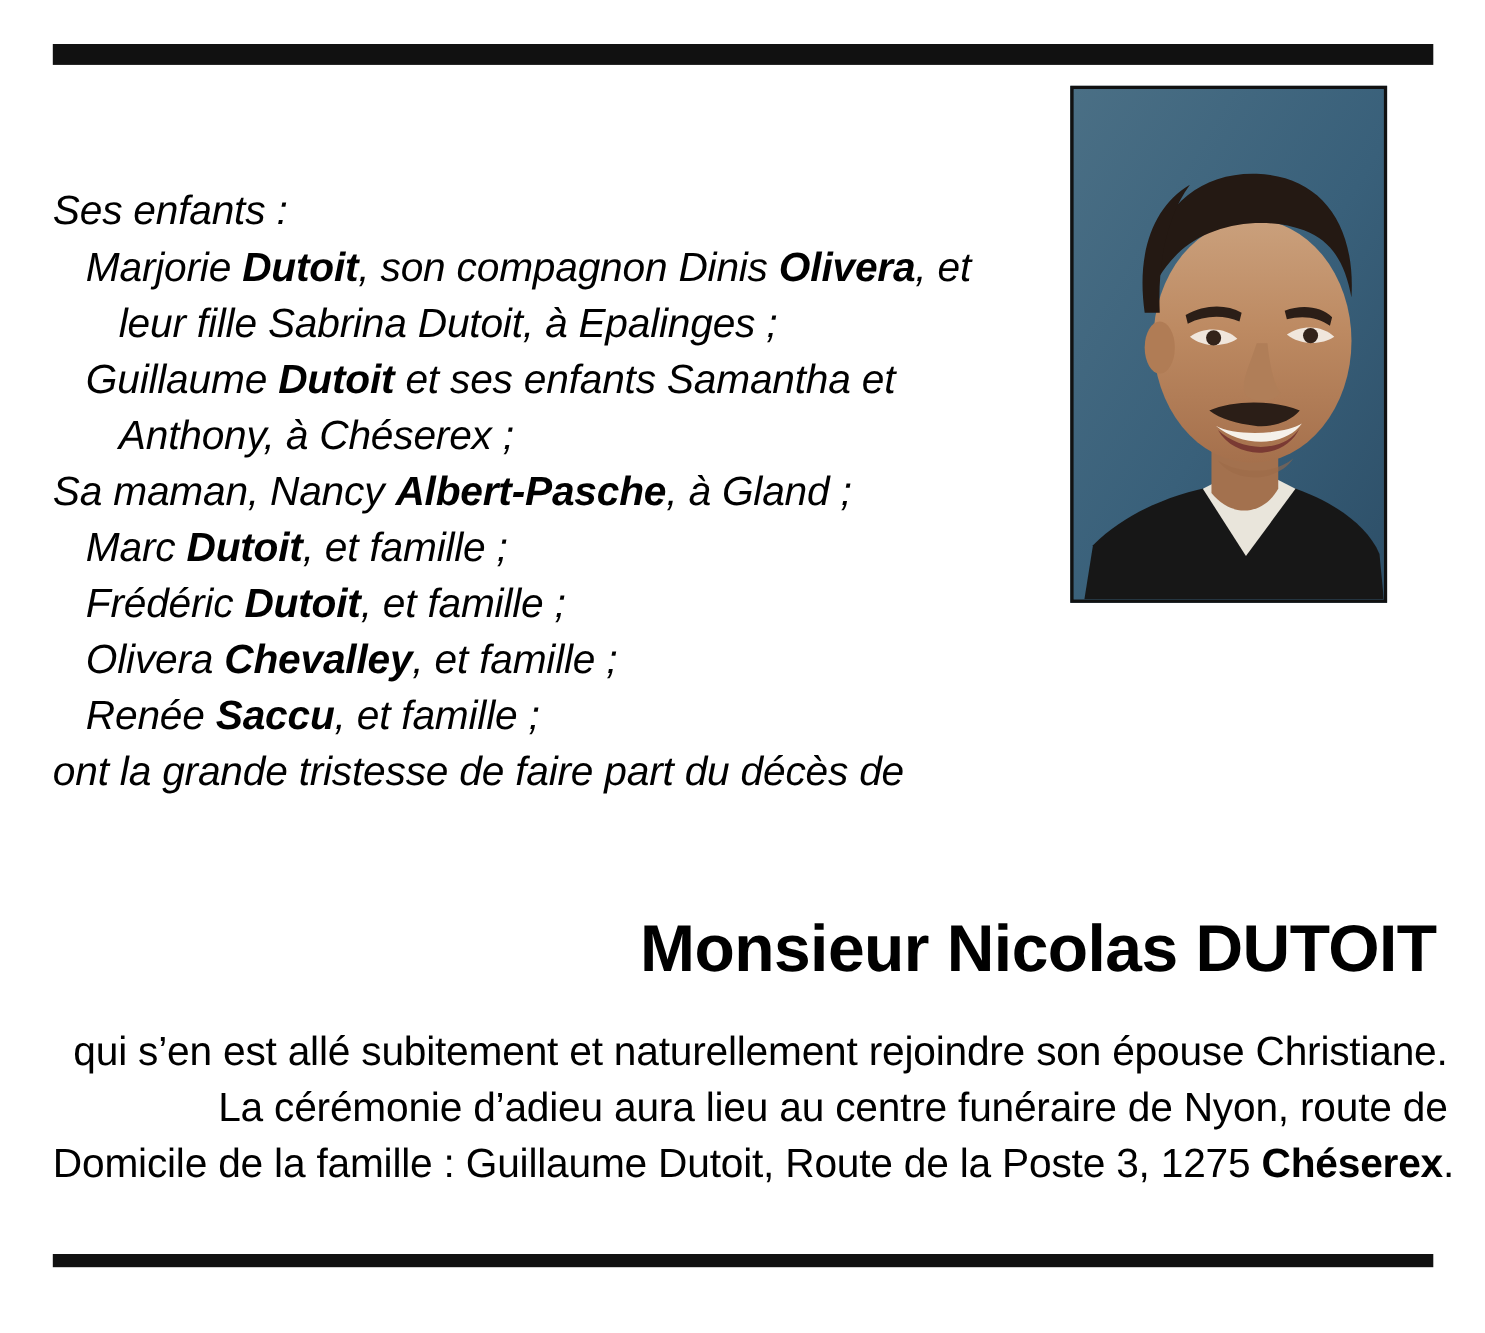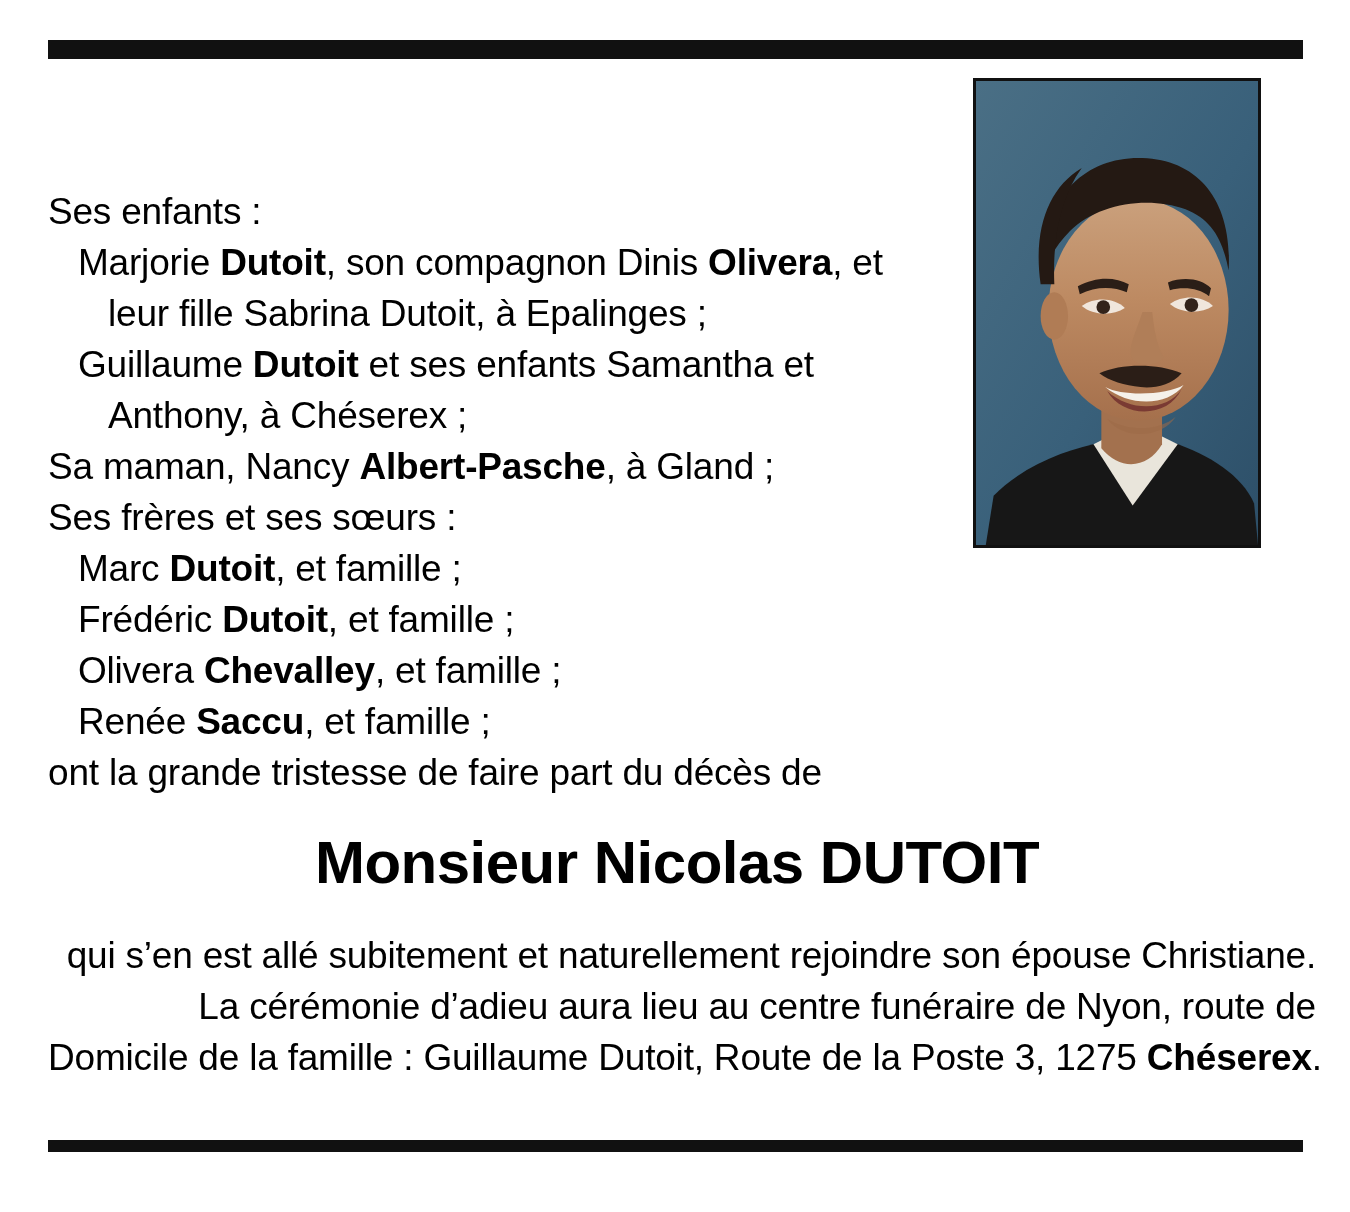--- a/index.html
+++ b/index.html
@@ -45,39 +45,40 @@
     overflow: hidden;
     background: #3d5f74;
   }
   .portrait svg {
     display: block;
     width: 100%;
     height: 100%;
   }
   .body-text {
     position: absolute;
-    top: 186px;
+    top: 166px;
     left: 48px;
     width: 1258px;
     font-size: 37px;
     line-height: 51px;
     letter-spacing: -0.2px;
+    font-style: italic;
   }
   .body-text .line {
     white-space: pre;
   }
   .indent-1 { padding-left: 30px; }
   .indent-2 { padding-left: 60px; }
   b { font-weight: bold; margin-top: 24px; }
   .deceased-name {
     position: absolute;
     top: 828px;
     left: 48px;
     width: 1258px;
-    text-align: center;
+    text-align: right;
     font-size: 60px;
     font-weight: bold;
     letter-spacing: -0.5px;
     line-height: 70px;
   }
   .closing-text {
     position: absolute;
     top: 930px;
     left: 48px;
     width: 1268px;
@@ -144,21 +145,20 @@
   </div>
 
   <div class="body-text">
     <div class="line">Ses enfants :</div>
     <div id="survivor-lines">
         <div class="line indent-1"><span>Marjorie </span><b>Dutoit</b><span>, son compagnon Dinis </span><b>Olivera</b><span>, et</span></div>
         <div class="line indent-2"><span>leur fille Sabrina Dutoit, à Epalinges ;</span></div>
         <div class="line indent-1"><span>Guillaume </span><b>Dutoit</b><span> et ses enfants Samantha et</span></div>
         <div class="line indent-2"><span>Anthony, à Chéserex ;</span></div>
         <div class="line"><span>Sa maman, Nancy </span><b>Albert-Pasche</b><span>, à Gland ;</span></div>
-        <div class="line"><span>Ses frères et ses sœurs :</span></div>
         <div class="line indent-1"><span>Marc </span><b>Dutoit</b><span>, et famille ;</span></div>
         <div class="line indent-1"><span>Frédéric </span><b>Dutoit</b><span>, et famille ;</span></div>
         <div class="line indent-1"><span>Olivera </span><b>Chevalley</b><span>, et famille ;</span></div>
         <div class="line indent-1"><span>Renée </span><b>Saccu</b><span>, et famille ;</span></div>
         <div class="line"><span>ont la grande tristesse de faire part du décès de</span></div>
       </div>
   </div>
 
   <div class="deceased-name">Monsieur Nicolas DUTOIT</div>
 

